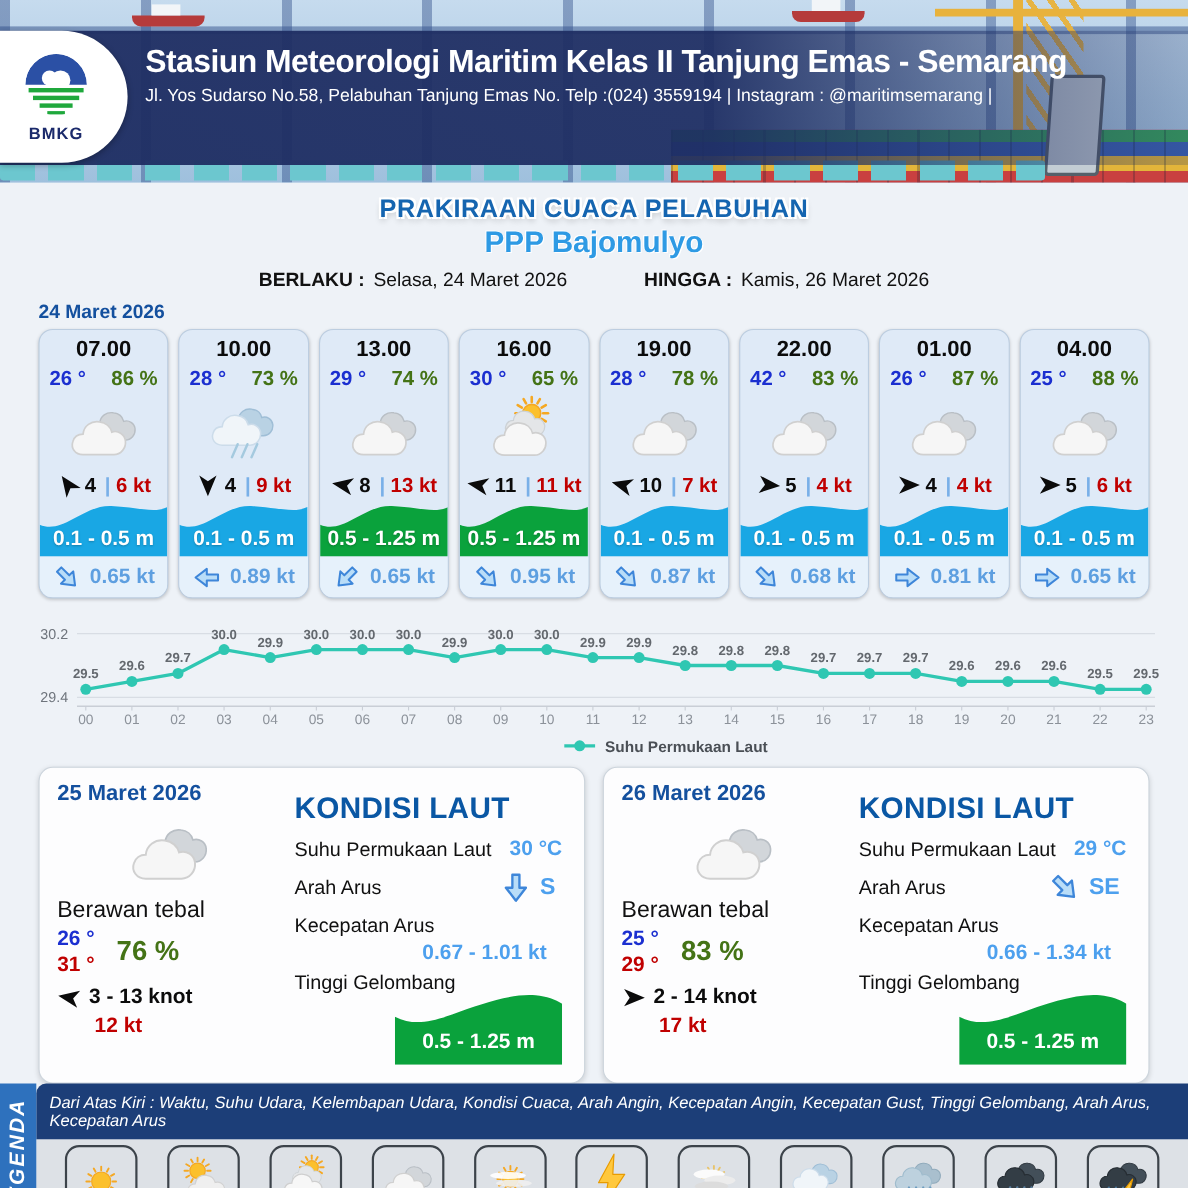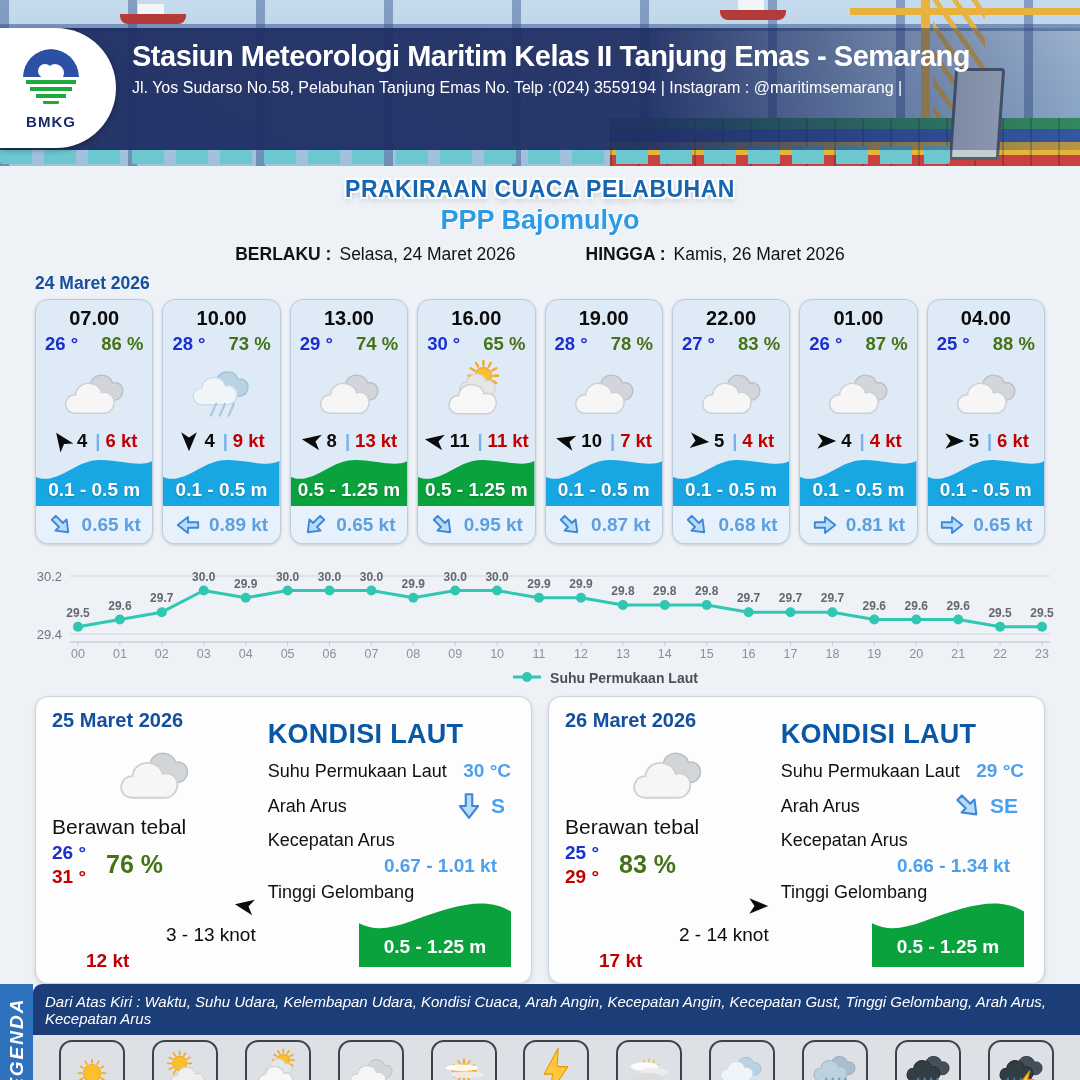--- a/index.html
+++ b/index.html
@@ -75,21 +75,21 @@
            padding:12px 16px; display:flex; }
   .d-left { width:44%; display:flex; flex-direction:column; }
   .d-date { font-size:20px; font-weight:bold; color:var(--date-blue,#14509e); }
   .d-icon { height:82px; display:flex; justify-content:center; align-items:center; }
   .d-cond { font-size:21px; color:#111; margin-top:1px; }
   .d-tw { display:flex; align-items:center; gap:20px; margin-top:2px; }
   .d-temps { font-size:19px; font-weight:bold; line-height:1.25; }
   .tmin { color:var(--temp-blue,#1b2fd0); }
   .tmax { color:var(--gust-red,#c00000); }
   .d-hum { font-size:25px; font-weight:bold; color:var(--humidity-green,#447316); }
-  .d-wind { display:flex; align-items:flex-end; gap:7px; font-size:19px; font-weight:normal; color:#0b0b0b; margin-top:6px;flex-direction:column; }
+  .d-wind { display:flex; align-items:flex-end; gap:7px; font-size:19px; font-weight:bold; color:#0b0b0b; margin-top:6px; }
   .d-gust { font-size:19px; font-weight:bold; color:var(--gust-red,#c00000); margin:4px 0 0 34px; }
   .d-right { width:56%; display:flex; flex-direction:column; padding-left:8px; }
   .d-sea-head { font-size:27px; font-weight:bold; color:var(--sea-heading-blue,#0a57a4); margin:10px 0 10px 4px; letter-spacing:.3px; }
   .sea-row { display:flex; justify-content:space-between; align-items:center; margin-bottom:9px; padding:0 4px; }
   .sea-col { margin-bottom:5px; padding:0 4px; }
   .sl { font-size:18px; color:#101010; }
   .sv { font-size:19px; font-weight:bold; color:var(--sea-value-blue,#4da0ee); }
   .sv.right { display:block; text-align:right; padding-right:14px; margin-top:4px; }
   .dirwrap { display:flex; align-items:center; gap:7px; padding-right:6px; }
   .dirtext { font-size:21px; font-weight:bold; color:var(--sea-value-blue,#4da0ee); }
@@ -337,21 +337,21 @@
       <div class="c-cur">
         <svg width="26" height="26" viewBox="0 0 28 28" style="transform:rotate(45deg)">
           <path d="M3 11 L14 11 L14 5.5 L25 14 L14 22.5 L14 17 L3 17 Z" fill="#b9ddf8" stroke="#3e86d9" stroke-width="2" stroke-linejoin="round"></path>
         </svg>
         <span class="curtext">0.87 kt</span>
       </div>
     </div>
     <div class="card">
       <div class="c-time">22.00</div>
       <div class="c-th">
-        <span class="c-temp">27 °</span>
+        <span class="c-temp">42 °</span>
         <span class="c-hum">83 %</span>
       </div>
       <div class="c-icon">
         <svg width="74" height="74" viewBox="0 0 100 100">
           <path d="M25 70 C13 70 7 60 10 51 C12 44 18 40 25 40 C26 28 37 20 49 22 C58 23 65 29 67 37 C76 34 86 40 87 50 C88 61 80 70 70 70 Z" transform="translate(28 12) scale(0.7)" fill="#d2d6da" stroke="#b9bfc5" stroke-width="2.5"></path>
           <path d="M25 70 C13 70 7 60 10 51 C12 44 18 40 25 40 C26 28 37 20 49 22 C58 23 65 29 67 37 C76 34 86 40 87 50 C88 61 80 70 70 70 Z" transform="translate(4 20) scale(0.84)" fill="#f6f6f6" stroke="#d0d0d0" stroke-width="2.5"></path>
         </svg>
       </div>
       <div class="c-wind">
         <svg width="22" height="22" viewBox="0 0 28 28" style="transform:rotate(5deg)">

